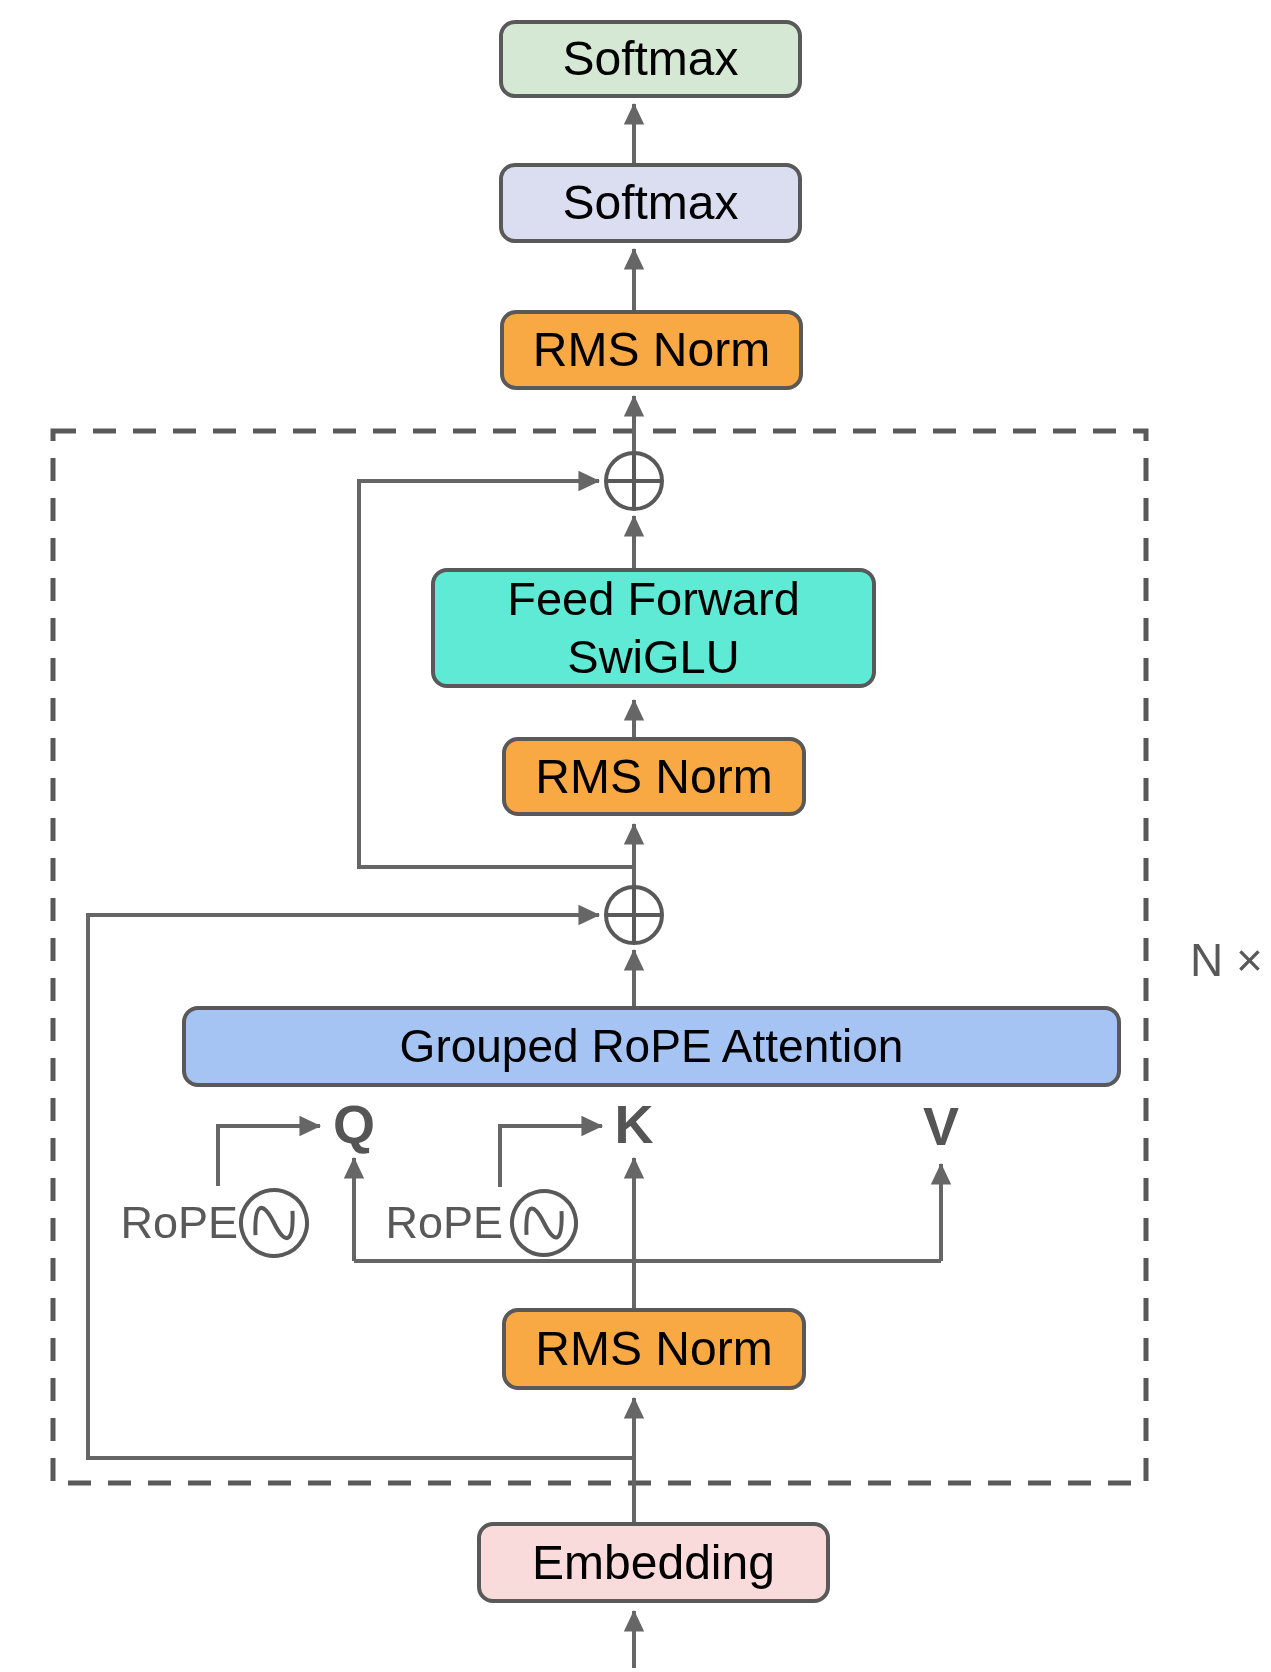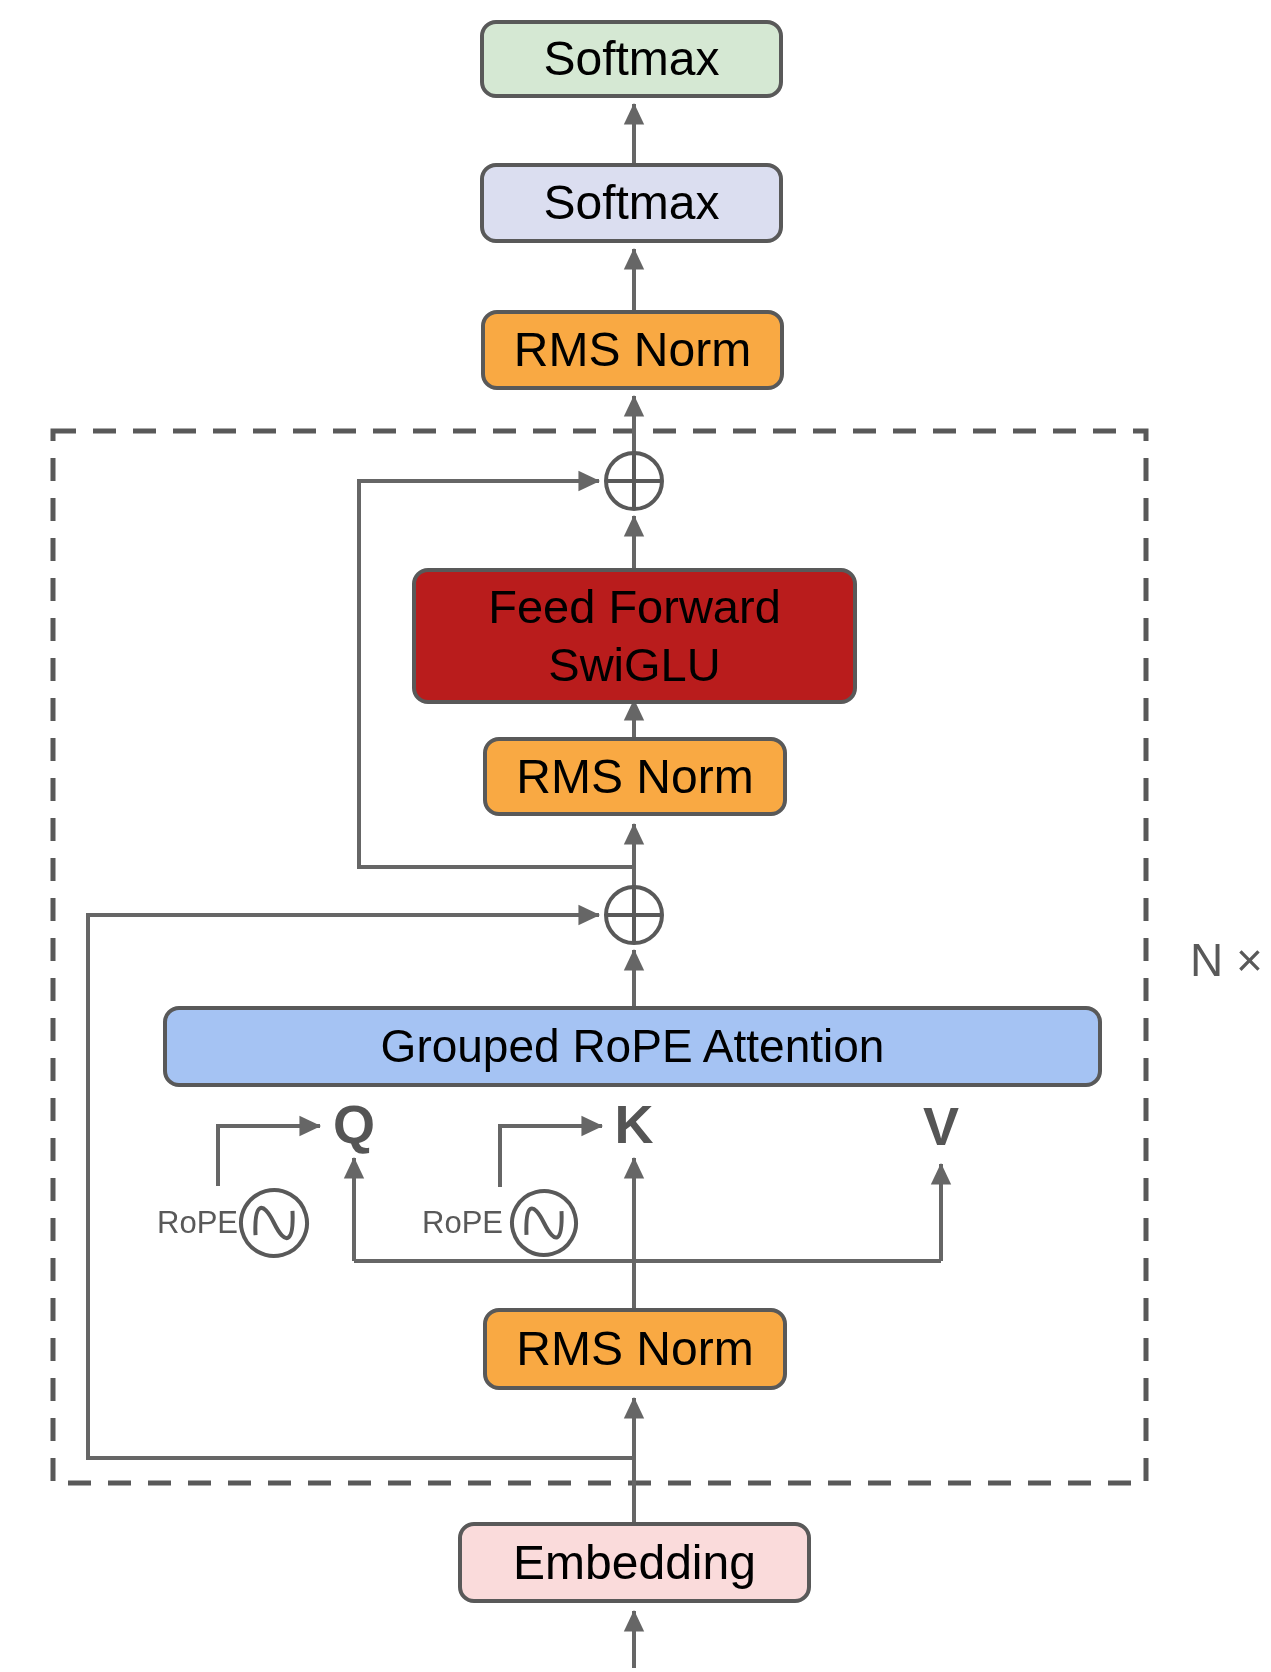--- a/index.html
+++ b/index.html
@@ -7,28 +7,29 @@
     position:relative; width:1271px; height:1672px; background:#ffffff;
     font-family:"Liberation Sans", sans-serif; overflow:hidden;
   }
   .wires { position:absolute; left:0; top:0; }
   .box {
     position:absolute; box-sizing:border-box;
     border:4px solid #595959; border-radius:16px;
     display:flex; align-items:center; justify-content:center;
     font-size:48px; color:#000; text-align:center; line-height:1.2;
     white-space:pre-line;
+    margin-left:19px;
   }
   .box.ff { font-size:47px; line-height:58px; }
   .box.gqa { font-size:46px; }
   .lbl {
     position:absolute; color:#595959; display:flex; align-items:center;
   }
   .lbl.qkv { font-size:54px; font-weight:bold; color:#555555; justify-content:center; }
-  .lbl.rope { font-size:31px; justify-content:flex-end; }
+  .lbl.rope { font-size:45px; justify-content:flex-end; }
   .lbl.repeat { font-size:46px; justify-content:flex-start; }
 </style>
 </head>
 <body>
 
 <div class="canvas">
 
   <svg class="wires" width="1271" height="1672" viewBox="0 0 1271 1672">
     <defs>
       <marker id="arrow" viewBox="0 0 12 12" refX="10.5" refY="6" markerWidth="6.5" markerHeight="6.5" orient="auto">
@@ -81,21 +82,21 @@
       <path d="M -20 7 C -13 -24 -5 -24 0 0 C 5 24 13 24 20 -7" fill="none" stroke="#595959" stroke-width="4"></path>
     </g>
   </svg>
 
   <div class="box" style="left: 480px; top: 20px; width: 303px; height: 78px; background-color: rgb(213, 232, 211);">Softmax</div>
 
   <div class="box" style="left: 480px; top: 163px; width: 303px; height: 80px; background-color: rgb(219, 222, 240);">Softmax</div>
 
   <div class="box" style="left: 481px; top: 310px; width: 303px; height: 80px; background-color: rgb(249, 169, 67);">RMS Norm</div>
 
-  <div class="box ff" style="left: 412px; top: 568px; width: 445px; height: 136px; background-color: #b91c1c;">Feed Forward
+  <div class="box ff" style="left: 412px; top: 568px; width: 445px; height: 120px; background-color: #5eead4;">Feed Forward
 SwiGLU</div>
 
   <div class="box" style="left: 483px; top: 737px; width: 304px; height: 79px; background-color: rgb(249, 169, 67);">RMS Norm</div>
 
   <div class="box gqa" style="left: 163px; top: 1006px; width: 939px; height: 81px; background-color: rgb(165, 195, 243);">Grouped RoPE Attention</div>
 
   <div class="box" style="left: 483px; top: 1308px; width: 304px; height: 82px; background-color: rgb(249, 169, 67);">RMS Norm</div>
 
   <div class="box" style="left: 458px; top: 1522px; width: 353px; height: 81px; background-color: rgb(250, 219, 219);">Embedding</div>
 

